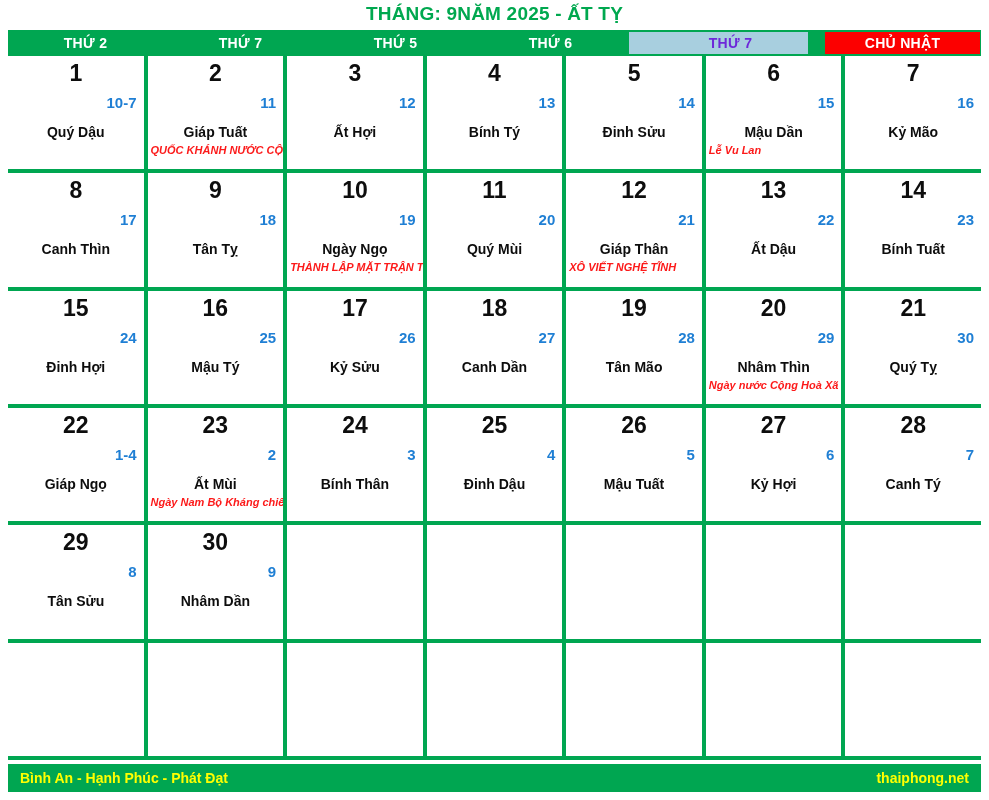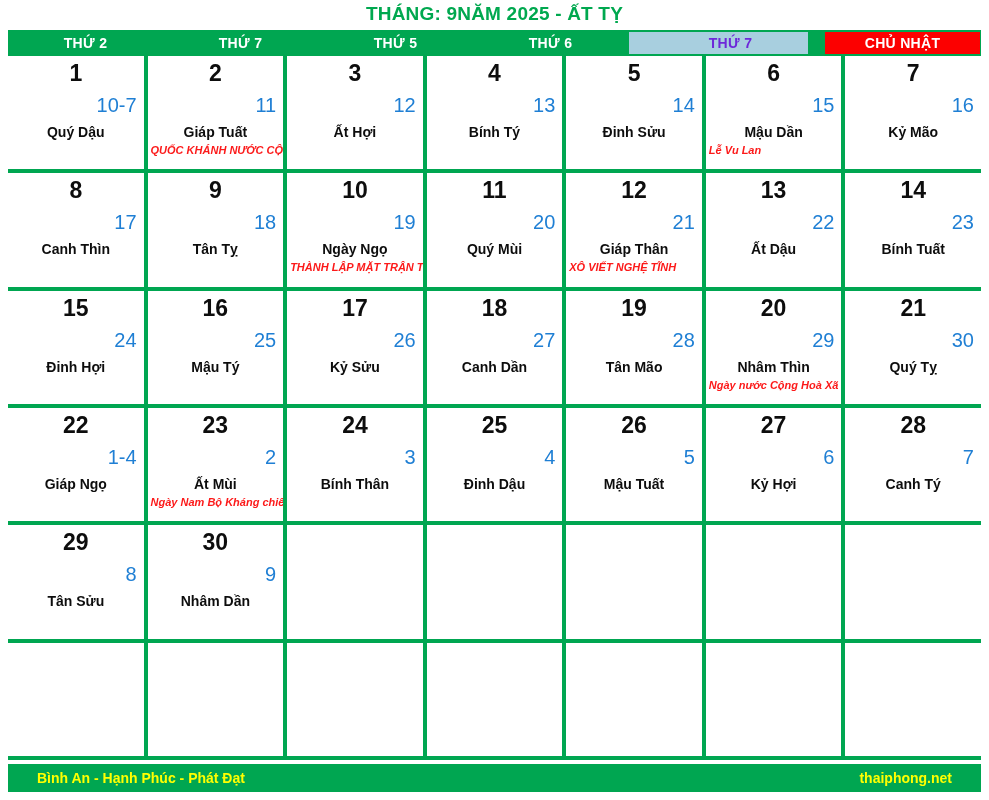--- a/index.html
+++ b/index.html
@@ -101,22 +101,22 @@
     text-align: center;
     font-size: 23px;
     font-weight: bold;
     color: #0d0d0d;
     line-height: 1;
   }
   .cell .lunar {
     position: absolute;
     right: 7px;
     top: 39px;
-    font-size: 20px;
-    font-weight: normal;
+    font-size: 15px;
+    font-weight: bold;
     color: #1f7fd4;
     line-height: 1;
   }
   .cell .canchi {
     position: absolute;
     left: 0; right: 0;
     top: 69px;
     text-align: center;
     font-size: 14px;
     font-weight: bold;
@@ -139,21 +139,21 @@
   
   .footer {
     position: absolute;
     left: 8px; top: 764px;
     width: 973px;
     height: 28px;
     background: #00a651;
     display: flex;
     align-items: center;
     justify-content: space-between;
-    padding: 0 29px;
+    padding: 0 12px;
     box-sizing: border-box;
   }
   .footer-left, .footer-right {
     color: #ffff00;
     font-size: 14px;
     font-weight: bold;
     white-space: nowrap;
   }
 </style>
 </head>

